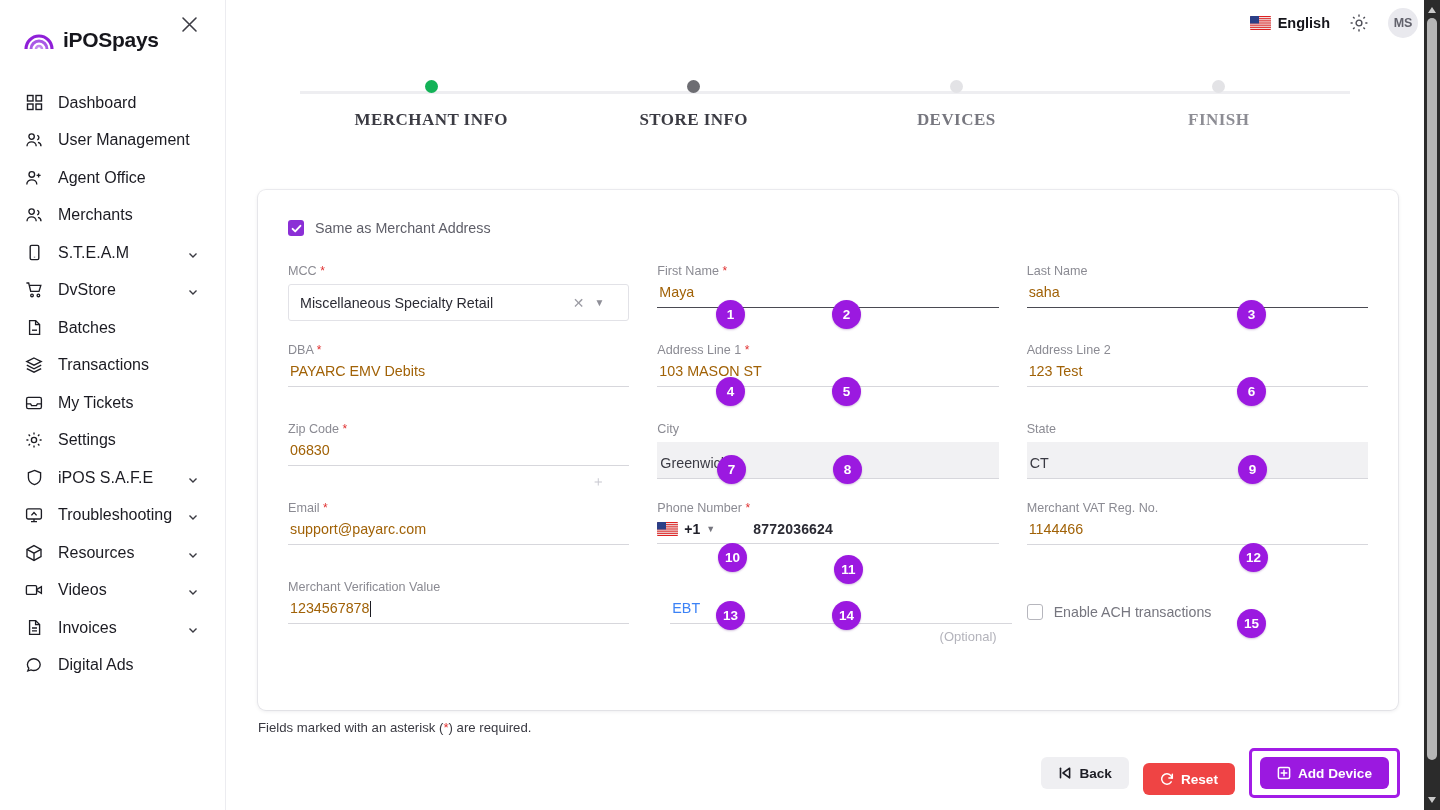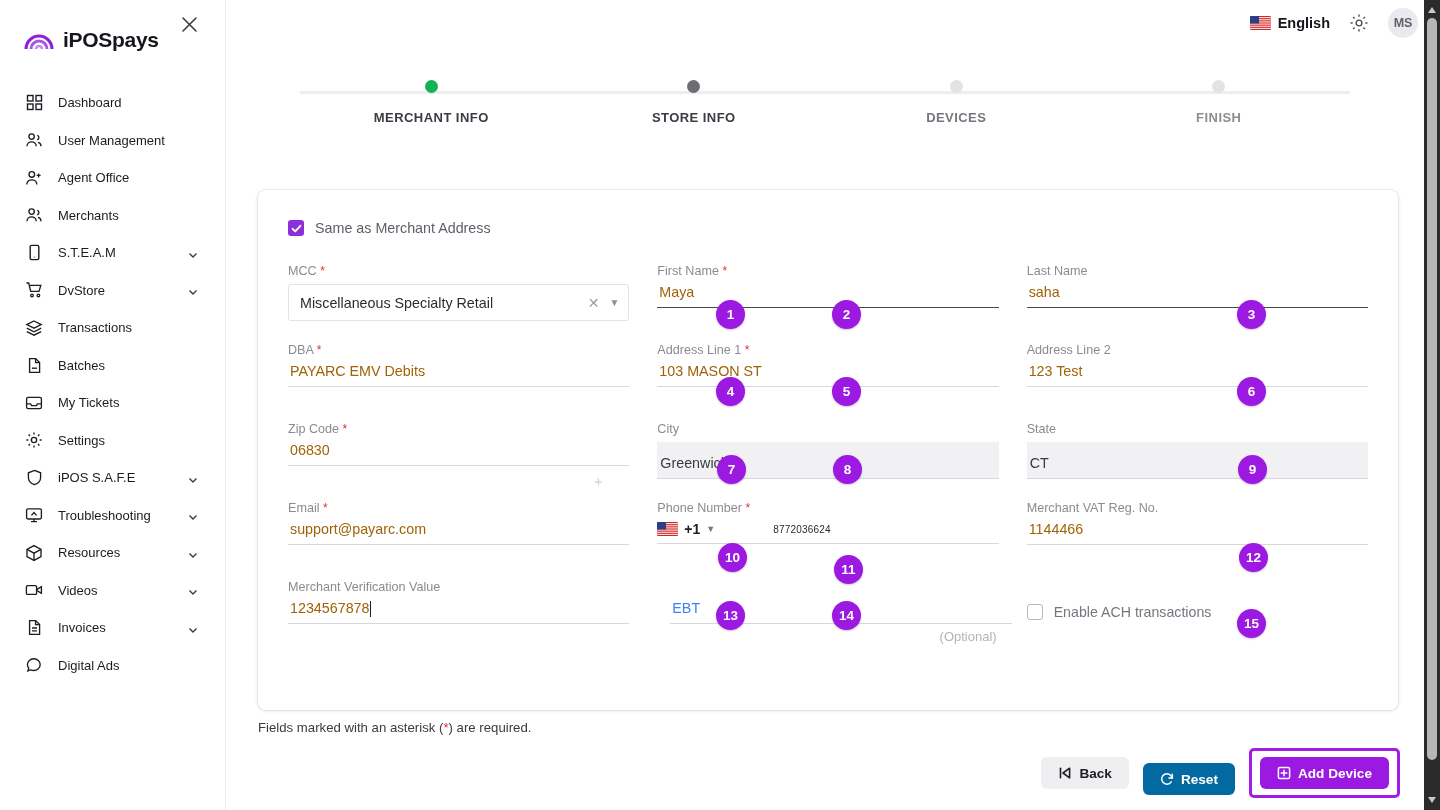--- a/index.html
+++ b/index.html
@@ -33,21 +33,21 @@
   .nav { margin-top: 24px; }
   .nav-item {
     display: flex; align-items: center; height: 37.5px;
     padding: 0 20px 0 24px; cursor: pointer; position: relative;
     color: #22222a;
   }
   .nav-ico {
     width: 20px; height: 20px; flex: 0 0 20px; margin-right: 14px;
     display: flex; align-items: center; justify-content: center; color: #1d1d24;
   }
-  .nav-label { font-size: 13px; color: #1b1b22; white-space: nowrap; }
+  .nav-label { font-size: 16px; color: #1b1b22; white-space: nowrap; }
   .nav-caret { position: absolute; right: 26px; width: 12px; height: 12px; color: #3a3a42; }
 
   
   .topbar {
     position: absolute; right: 22px; top: 0; height: 46px;
     display: flex; align-items: center; gap: 17px; z-index: 6;
   }
   .lang { display: flex; align-items: center; gap: 7px; cursor: pointer; }
   .flag {
     width: 21px; height: 14px; border-radius: 1px; overflow: hidden;
@@ -70,22 +70,22 @@
     position: absolute; left: 0; right: 0; top: 91px; height: 3px; background: #eeeef1;
   }
   .steps { position: relative; display: flex; }
   .step { flex: 1 1 0; display: flex; flex-direction: column; align-items: center; }
   .step-dot {
     width: 13px; height: 13px; border-radius: 50%; background: #e3e3e6; position: relative; z-index:2;
   }
   .step-dot.done { background: #13b257; }
   .step-dot.active { background: #6d6d72; }
   .step-label {
-    margin-top: 17px; font-size: 13px; letter-spacing: 0.45px;
-    color: #3b3b43; font-weight: 600; white-space: nowrap;
+    margin-top: 17px; font-size: 17px; letter-spacing: 0.45px;
+    color: #3b3b43; font-weight: 600; white-space: nowrap; font-family: Liberation Serif, serif;
   }
   .step-label.dim { color: #77777f; }
   .step-label.faint { color: #8d8d94; }
 
   
   .card {
     position: absolute; left: 32px; top: 190px; width: 1140px; height: 520px;
     background: #fff; border-radius: 8px;
     box-shadow: 0 1px 4px rgba(24,24,40,.10), 0 0 0 1px #f0f0f3;
   }
@@ -111,37 +111,37 @@
   .fline {
     border: 0; border-bottom: 1px solid #d7d7dc; width: 100%;
     font-size: 14.3px; color: #a16207; padding: 0 0 7px 2px; background: transparent;
     font-family: "Liberation Sans", sans-serif; outline: none; display:block;
   }
   .fline.strong { border-bottom-color: #4a4a52; }
   .fline.disabled { background: #f1f1f3; padding: 13px 0 7px 3px; color: #3a3a43; }
   .fline.placeholder { color: #3b82f6; margin-left: 13px; }
   .fbox {
     border: 1px solid #e2e2e7; border-radius: 3px; height: 37px;
-    display: flex; align-items: center; padding: 0 9px 0 11px;
+    display: flex; align-items: center; padding: 0 24px 0 11px;
     font-size: 14.3px; color: #2b2b34; background: #fff;
   }
   .fbox .val { flex: 1 1 auto; white-space: nowrap; overflow: hidden; }
   .fbox .clr { color: #9c9ca4; font-size: 14px; margin-right: 10px; cursor: pointer; }
   .fbox .car { color: #8f8f98; font-size: 10px; cursor: pointer; }
   .opt-tag {
     position: absolute; right: 2px; bottom: 8px; font-size: 13px; color: #b3b3bb;
   }
   .plus-tag {
     position: absolute; right: 24px; bottom: 10px; font-size: 14px; color: #c9c9d1;
   }
   .phone-row { display: flex; align-items: center; border-bottom: 1px solid #d7d7dc; padding-bottom: 6px; }
   .phone-cc { display: flex; align-items: center; gap: 6px; cursor: pointer; }
   .phone-cc .code { font-size: 14px; color: #20202a; font-weight: 700; }
   .phone-cc .car { font-size: 9px; color: #76767f; }
-  .phone-num { margin-left: 58px; font-size: 10px; color: #2a2a33; letter-spacing: .2px;}
+  .phone-num { margin-left: 38px; font-size: 14px; color: #2a2a33; letter-spacing: .2px; font-weight: bold;}
   .caret-txt { position: relative; }
   .caret-txt::after {
     content:""; position:absolute; left:0; top:1px; width:1px; height:16px; background:#1b1b22;
   }
   .ach-row { display: flex; align-items: center; gap: 11px; margin-top: 24px; }
   .ach-label { font-size: 14.2px; color: #76767f; }
 
   
   .badge {
     position: absolute; width: 29px; height: 29px; border-radius: 50%;
@@ -157,21 +157,21 @@
   .req-note .star { color: #e03030; }
   .actions {
     position: absolute; right: 24px; top: 748px; display: flex; align-items: center; gap: 14px;
   }
   .btn {
     height: 32px; border-radius: 6px; display: flex; align-items: center; gap: 7px;
     padding: 0 17px; font-size: 13.6px; font-weight: 700; cursor: pointer; border: 0;
     font-family: "Liberation Sans", sans-serif;
   }
   .btn-back { background: #efeff2; color: #1d1d25; }
-  .btn-reset { background: #0369a1; color: #fff; margin-top: 12px; }
+  .btn-reset { background: #ef4444; color: #fff; margin-top: 12px; }
   .btn-add { background: #9b19e0; color: #fff; }
   .hl {
     border: 3px solid #a21ce6; border-radius: 5px; padding: 6px 8px; display:flex;
   }
   .ico-s { width: 14px; height: 14px; display:block; }
 
   
   .scroll {
     position: absolute; right: 0; top: 0; width: 16px; height: 810px; background: #2b2b2b; z-index: 30;
   }
@@ -278,38 +278,38 @@
             </svg>
           </span>
         <span class="nav-label">DvStore</span>
         <span class="nav-caret"><svg width="12" height="12" viewBox="0 0 12 12" fill="none" stroke="#3a3a42" stroke-width="1.4">
               <path d="M2.5 4.5 L6 8 L9.5 4.5"></path>
             </svg></span>
       </div>
 
       <div class="nav-item">
         <span class="nav-ico">
-            <svg width="18" height="18" viewBox="0 0 18 18" fill="none" stroke="#1d1d24" stroke-width="1.35">
-              <path d="M9 2 L16.2 5.6 L9 9.2 L1.8 5.6 Z"></path>
-              <path d="M1.8 9.2 L9 12.8 L16.2 9.2"></path>
-              <path d="M1.8 12.6 L9 16.2 L16.2 12.6"></path>
-            </svg>
-          </span>
-        <span class="nav-label">Transactions</span>
-      </div>
-
-      <div class="nav-item">
-        <span class="nav-ico">
             <svg width="17" height="17" viewBox="0 0 17 17" fill="none" stroke="#1d1d24" stroke-width="1.35">
               <path d="M3.6 1.6h6l4 4v9.8h-10Z"></path>
               <path d="M9.6 1.6v4h4"></path>
               <path d="M6 11.2h5"></path>
             </svg>
           </span>
         <span class="nav-label">Batches</span>
+      </div>
+
+      <div class="nav-item">
+        <span class="nav-ico">
+            <svg width="18" height="18" viewBox="0 0 18 18" fill="none" stroke="#1d1d24" stroke-width="1.35">
+              <path d="M9 2 L16.2 5.6 L9 9.2 L1.8 5.6 Z"></path>
+              <path d="M1.8 9.2 L9 12.8 L16.2 9.2"></path>
+              <path d="M1.8 12.6 L9 16.2 L16.2 12.6"></path>
+            </svg>
+          </span>
+        <span class="nav-label">Transactions</span>
       </div>
 
       <div class="nav-item">
         <span class="nav-ico">
             <svg width="18" height="18" viewBox="0 0 18 18" fill="none" stroke="#1d1d24" stroke-width="1.35">
               <rect x="1.6" y="3.4" width="14.8" height="11.2" rx="1.6"></rect>
               <path d="M1.6 9.8h4l1 1.8h4.8l1-1.8h4"></path>
             </svg>
           </span>
         <span class="nav-label">My Tickets</span>

